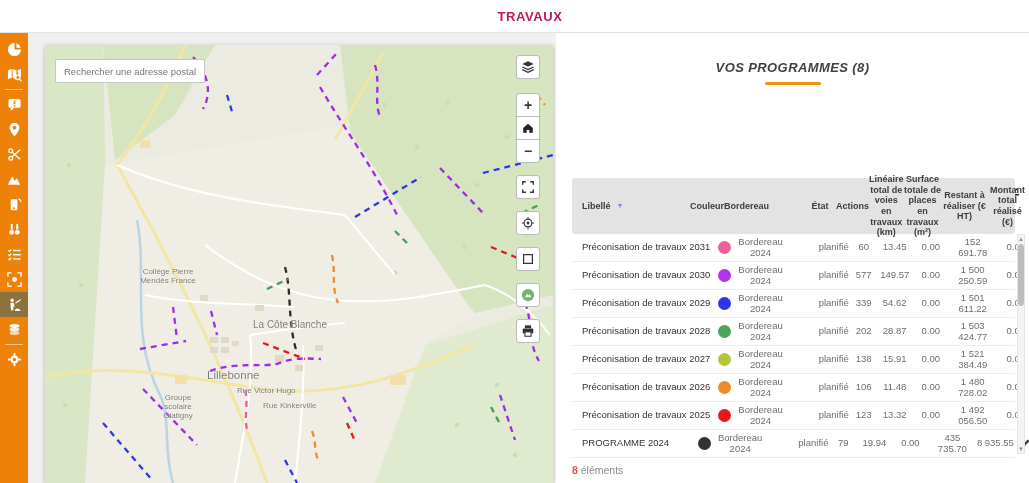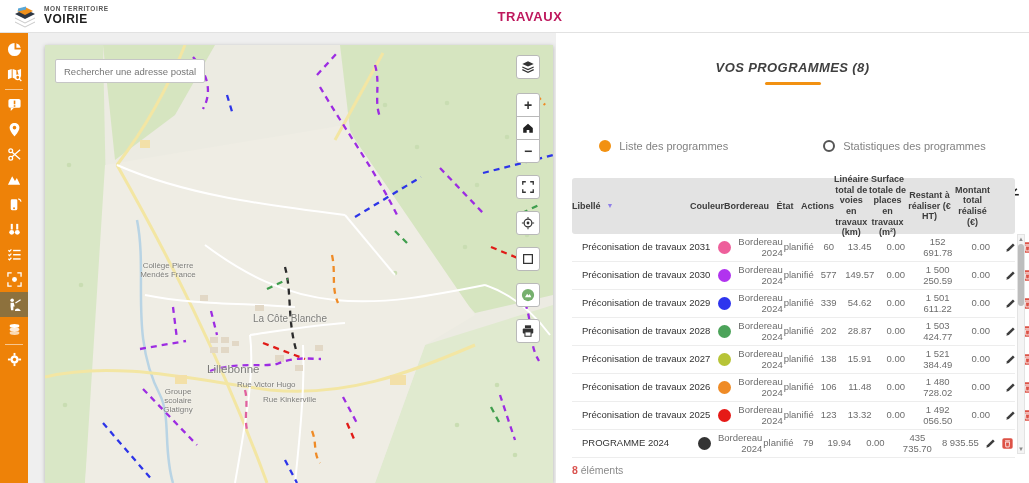--- a/index.html
+++ b/index.html
@@ -25,21 +25,21 @@
   .sb-item svg{width:15px;height:15px;}
   .sb-item.active{background:#8d713d;}
   .sb-div{width:18px;border-top:1px solid rgba(255,255,255,.55);margin:2px 0;}
   
   .map-card{position:absolute;left:45px;top:45px;width:508px;bottom:0;background:#ecebe2;
     box-shadow:0 1px 4px rgba(0,0,0,.25);overflow:hidden;}
   .map-card > svg.basemap{position:absolute;left:0;top:0;}
   .map-search{position:absolute;left:10px;top:14px;width:132px;height:22px;background:#fff;
     border:1px solid #c6c6c6;border-radius:2px;font-size:9.5px;color:#999;padding:0 8px;
     font-family:"Liberation Sans",sans-serif;}
-  .map-label{position:absolute;color:#7c7c78;text-shadow:0 0 2px #fff;pointer-events:none;}
+  .map-label{position:absolute;color:#7c7c78;text-shadow:0 0 2px #fff;pointer-events:none;margin-top:6px;}
   .ctrls{position:absolute;right:13px;top:10px;display:flex;flex-direction:column;align-items:center;}
   .ctl{width:24px;height:24px;background:#fff;border:1px solid #b9b9b9;border-radius:3px;
     display:flex;align-items:center;justify-content:center;cursor:pointer;box-sizing:border-box;
     font-size:14px;font-weight:bold;color:#333;}
   .ctl svg{width:14px;height:14px;}
   .ctl.mt{margin-top:12px;}
   .ctl.stack{border-radius:0;margin-top:-1px;}
   .ctl.stack-top{border-radius:3px 3px 0 0;margin-top:14px;}
   .ctl.stack-bot{border-radius:0 0 3px 3px;margin-top:-1px;}
   
@@ -62,29 +62,29 @@
   .tb-right{margin-left:auto;display:flex;align-items:center;gap:12px;}
   .load-btn{height:25px;background:#f0911c;border:none;border-radius:4px;color:#fff;
     font-size:9px;font-weight:bold;letter-spacing:.3px;padding:0 13px;display:flex;
     align-items:center;gap:7px;cursor:pointer;font-family:"Liberation Sans",sans-serif;}
   .ico-btn{cursor:pointer;display:flex;align-items:center;justify-content:center;}
   .plus-ico{font-size:17px;font-weight:bold;color:#222;line-height:1;}
   
   .table{position:absolute;left:16px;top:146px;width:443px;}
   .thead{display:flex;align-items:center;background:#e3e3e3;border-radius:3px;height:56px;}
   .th{font-size:9px;font-weight:bold;color:#3c3c3c;text-align:center;line-height:1.18;}
-  .th.c-lib{text-align:left;box-sizing:border-box;display:flex;align-items:center;gap:6px;}
+  .th.c-lib{text-align:left;padding-left:10px;box-sizing:border-box;display:flex;align-items:center;gap:6px;}
   .caret{color:#8f7fe8;font-size:7px;}
   .tr{display:flex;align-items:center;height:27px;border-bottom:1px solid #ededed;background:#fff;}
   .td{font-size:9.5px;color:#6d6d6d;text-align:center;line-height:1.15;}
   .c-lib{flex:0 0 118px;}
   .td.c-lib{color:#333;font-size:9.5px;white-space:nowrap;text-align:left;padding-left:10px;box-sizing:border-box;}
   .c-col{flex:0 0 28px;}
-  .c-bor{flex:0 0 42px;text-align:right;}
-  .c-eta{flex:0 0 32px;}
+  .c-bor{flex:0 0 42px;}
+  .c-eta{flex:0 0 32px;padding-left:35px;}
   .c-act{flex:0 0 28px;}
   .c-lin{flex:0 0 34px;}
   .c-sur{flex:0 0 38px;}
   .c-res{flex:0 0 46px;}
   .c-mon{flex:0 0 40px;}
   .c-ico{flex:0 0 37px;display:flex;align-items:center;justify-content:center;gap:6px;}
   .dot{display:inline-block;width:13px;height:13px;border-radius:50%;vertical-align:middle;}
   .row-ico{width:11px;height:11px;cursor:pointer;display:inline-flex;}
   .row-ico svg{width:11px;height:11px;}
   .scrollbar{position:absolute;right:4px;top:202px;width:8px;height:220px;background:#f4f4f4;
@@ -92,34 +92,20 @@
   .sb-arrow{font-size:6px;color:#8a8a8a;line-height:8px;}
   .sb-thumb{width:6px;height:62px;background:#bdbdbd;border-radius:3px;margin-top:1px;cursor:pointer;}
   .sb-spacer{flex:1;}
   .tfoot{position:absolute;left:16px;top:432px;font-size:10.5px;color:#8a8a8a;}
   .tfoot b{color:#d9534f;font-weight:bold;}
 </style>
 </head>
 <body>
 
 <div class="appbar">
-  <div class="logo">
-    <svg viewBox="0 0 26 24">
-      <polygon points="3,10 13,5 23,10 13,15" fill="#2e3744"></polygon>
-      <polygon points="13,3 21,7 13,11 5,7" fill="#f0911c"></polygon>
-      <rect x="6" y="6" width="8" height="3" fill="#5aa7d6" transform="skewY(-14)"></rect>
-      <g stroke="#c9c9c9" stroke-width="1" fill="none">
-        <path d="M3 14l10 5 10-5M3 18l10 5 10-5"></path>
-      </g>
-    </svg>
-    <div class="logo-text">
-      <div class="logo-line1">MON TERRITOIRE</div>
-      <div class="logo-line2">VOIRIE</div>
-    </div>
-  </div>
   <div class="page-title">TRAVAUX</div>
 </div>
 
 <div class="sidebar" id="sidebar">
     <div class="sb-item">
       <svg viewBox="0 0 16 16">
         <path d="M8 1a7 7 0 1 0 7 7H8z" fill="#fff"></path>
         <path d="M10 6V1.3A7 7 0 0 1 14.7 6z" fill="#fff"></path>
       </svg>
     </div>
@@ -372,30 +358,20 @@
           <rect x="4.5" y="9" width="7" height="5" fill="#fff" stroke="#333" stroke-width="1.2"></rect>
         </svg>
       </div>
     </div>
 </div>
 
 <div class="panel">
   <div class="panel-title">VOS PROGRAMMES (8)</div>
   <div class="title-underline"></div>
 
-  <div class="radio-row">
-    <div class="radio-item">
-      <span class="radio-dot on"></span>
-      <span class="radio-label">Liste des programmes</span>
-    </div>
-    <div class="radio-item">
-      <span class="radio-dot off"></span>
-      <span class="radio-label">Statistiques des programmes</span>
-    </div>
-  </div>
 
   <div class="toolbar">
     <div class="tbl-search">
       <svg viewBox="0 0 16 16" width="11" height="11">
         <circle cx="7" cy="7" r="4.2" stroke="#8a8a8a" stroke-width="1.6" fill="none"></circle>
         <path d="M10.2 10.2l4 4" stroke="#8a8a8a" stroke-width="1.6"></path>
       </svg>
       <input type="text" placeholder="Rechercher dans le tableau" style="">
     </div>
     <div class="tb-right">

